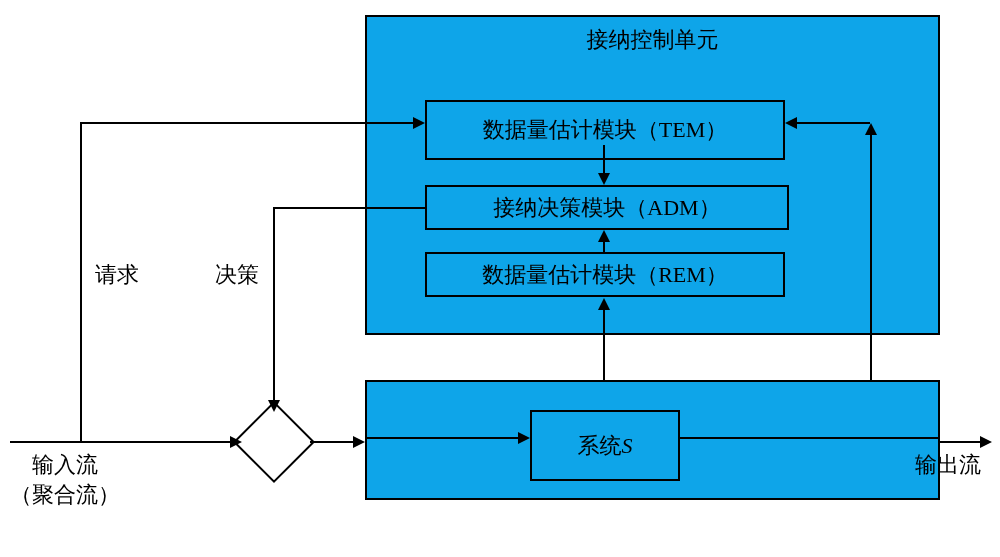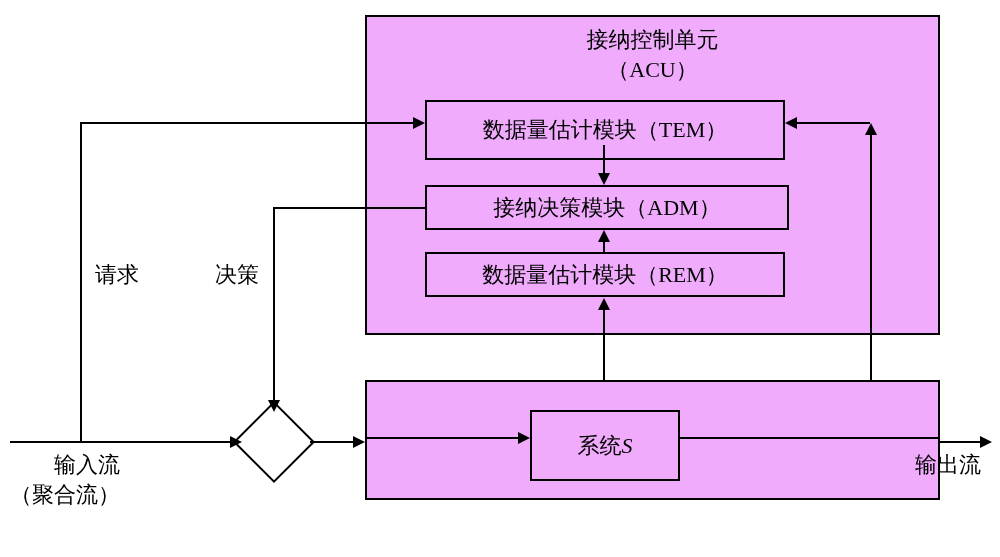--- a/index.html
+++ b/index.html
@@ -15,21 +15,21 @@
       position: relative;
       background: #fff;
     }
     .box {
       position: absolute;
       border: 2px solid #000;
       display: flex;
       align-items: center;
       justify-content: center;
       text-align: center;
-      background: #f0abfc;
+      background: #0ea5e9;
     }
     .label {
       position: absolute;
       text-align: center;
       white-space: nowrap;
     }
     .arrow-line {
       position: absolute;
       background: #000;
     }
@@ -69,21 +69,20 @@
     .italic {
       font-style: italic;
     }
   </style>
 </head>
 <body>
 
 <div class="box" style="left:365px; top:15px; width:575px; height:320px; align-items:flex-start; justify-content:center; padding-top:8px;">
   <div>
     <span>接纳控制单元</span><br>
-    <span>（ACU）</span>
   </div>
 </div>
 
 <div class="box" style="left:425px; top:100px; width:360px; height:60px;">
   <span>数据量估计模块（TEM）</span>
 </div>
 
 <div class="box" style="left:425px; top:185px; width:364px; height:45px;">
   <span>接纳决策模块（ADM）</span>
 </div>
@@ -135,18 +134,18 @@
 <div class="arrow-head arrow-down" style="left:268px; top:400px;"></div>
 
 <div class="arrow-line" style="left:870px; top:135px; width:2px; height:247px;"></div>
 <div class="arrow-head arrow-up" style="left:865px; top:123px;"></div>
 <div class="arrow-line" style="left:795px; top:122px; width:75px; height:2px;"></div>
 <div class="arrow-head arrow-left" style="left:785px; top:117px;"></div>
 
 <div class="label" style="left:95px; top:260px;">请求</div>
 <div class="label" style="left:215px; top:260px;">决策</div>
 
-<div class="label" style="left:10px; top:450px; text-align:right;">
+<div class="label" style="left:10px; top:450px; text-align:center;">
   <span>输入流</span><br>
   <span>（聚合流）</span>
 </div>
 
 <div class="label" style="left:915px; top:450px;">输出流</div>
 
 </body></html>

